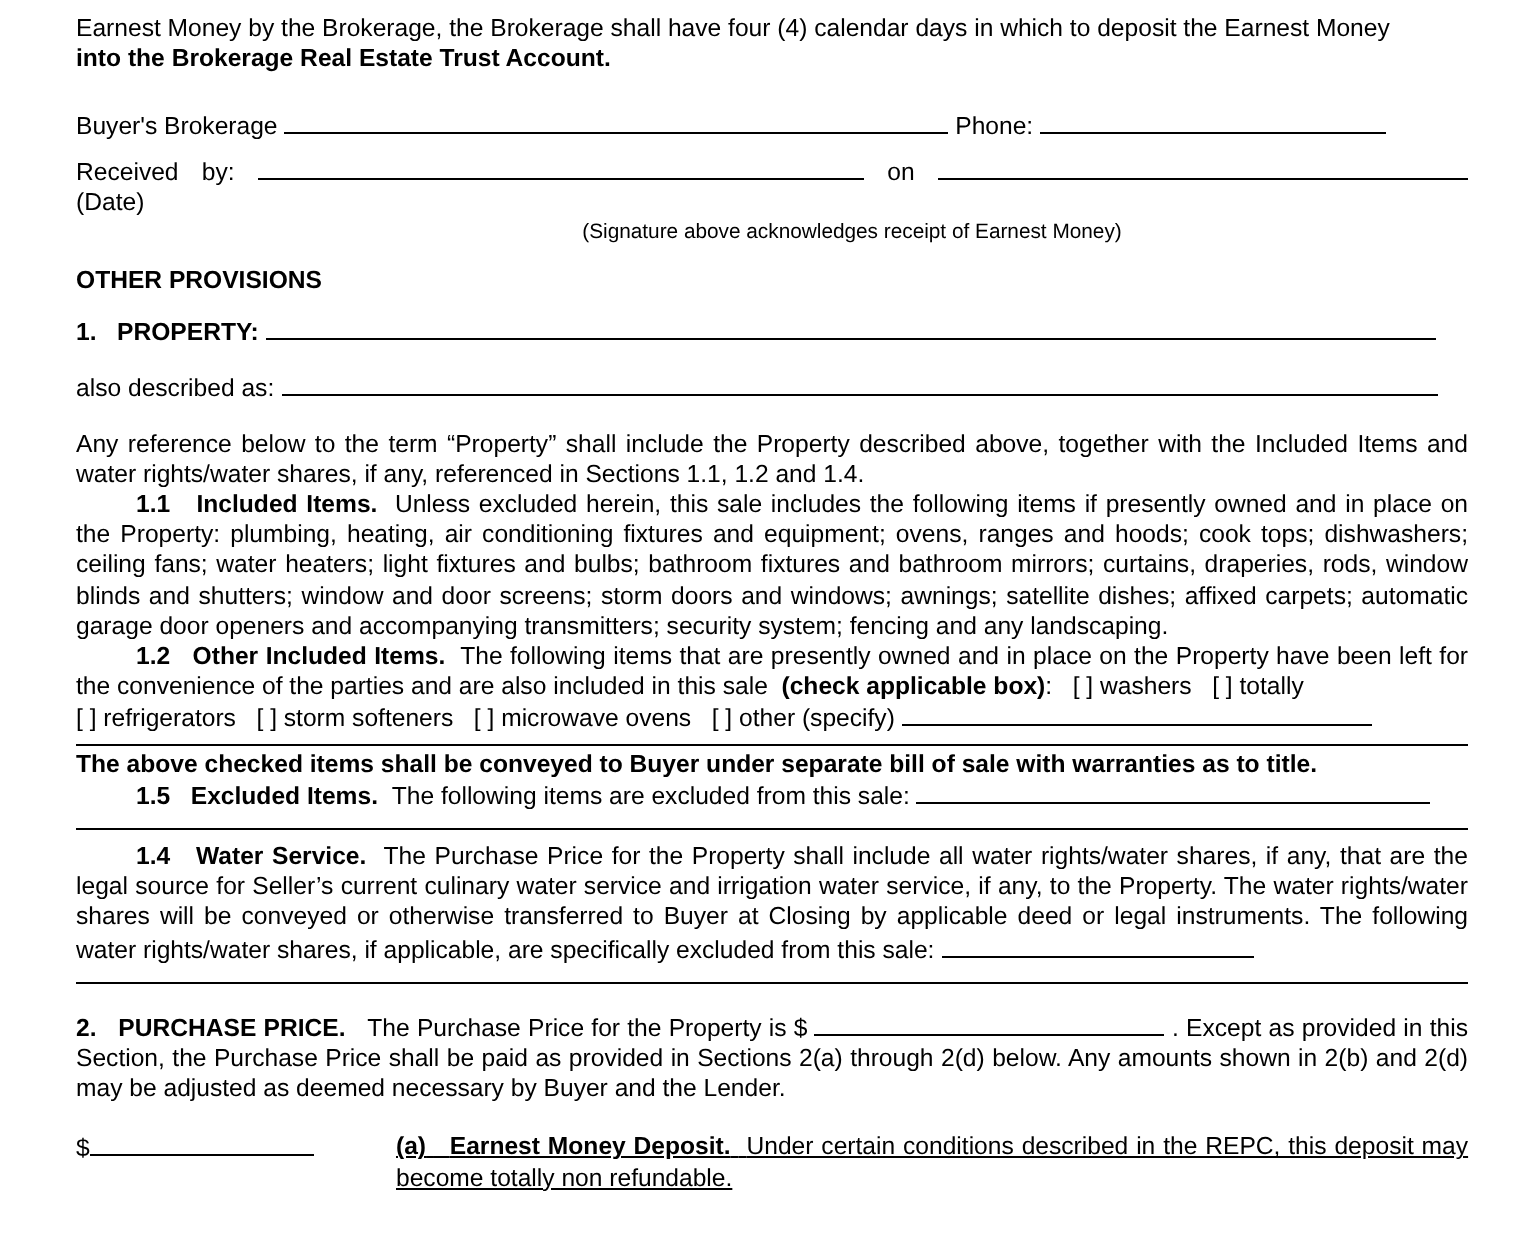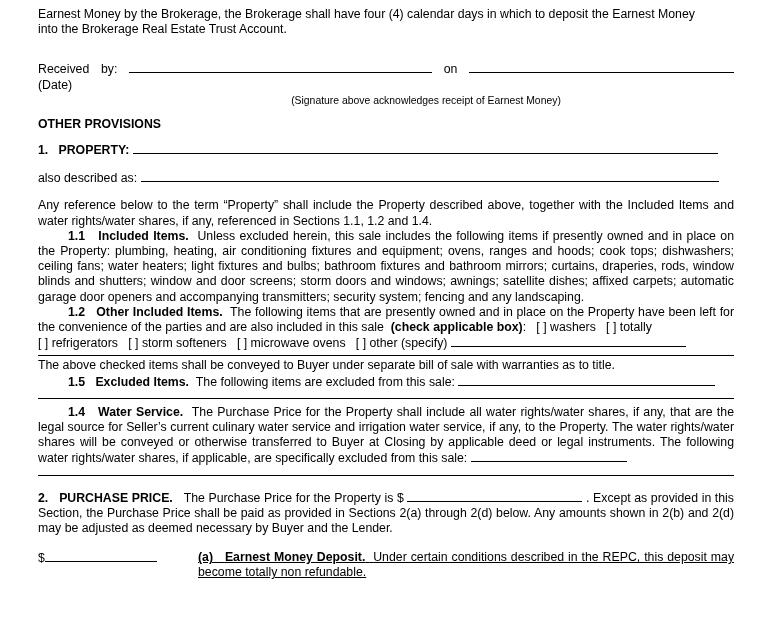--- a/index.html
+++ b/index.html
@@ -27,21 +27,21 @@
     top: 0px;
     width: 696px;
   }
   p, div.line {
     margin: 0;
     font-size: 12.3px;
     line-height: 15.2px;
     text-align: justify;
   }
   .just { text-align: justify; }
-  .nojust { text-align: left; }
+  .nojust { text-align: left; font-weight: bold; }
   .b { font-weight: bold; }
   .center { text-align: center; }
   .spacer6 { height: 6px; }
   .spacer10 { height: 10px; }
   .spacer12 { height: 12px; }
   .spacer14 { height: 14px; }
   .spacer18 { height: 18px; }
 
   
   .ul {
@@ -98,20 +98,26 @@
 <div class="page">
   <div class="inner">
 
     <div class="cutrow"></div>
 
     <div class="line just">Earnest Money by the Brokerage, the Brokerage shall have four (4) calendar days in which to deposit the Earnest Money</div>
     <div class="line nojust">into the Brokerage Real Estate Trust Account.</div>
 
     <div class="spacer18"></div>
 
+    <div class="line">
+      <span>Buyer's Brokerage</span>
+      <span class="ul" style="width:332px;"></span>
+      <span>Phone:</span>
+      <span class="ul" style="width:173px;"></span>
+    </div>
 
     <div class="spacer6"></div>
 
     <div class="line">
       <span>Received by:</span>
       <span class="ul" style="width:303px;"></span>
       <span>on</span>
       <span class="ul" style="width:265px;"></span>
       <span>(Date)</span>
     </div>

